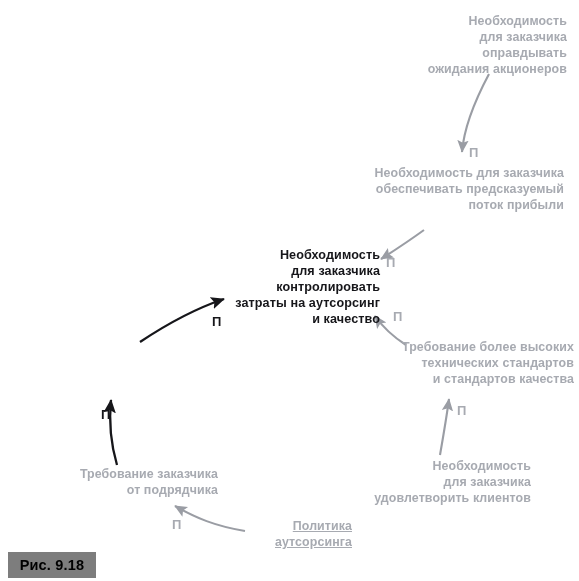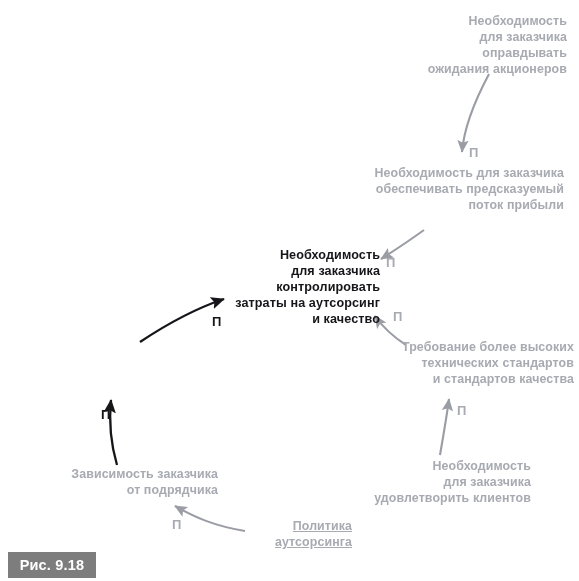--- a/index.html
+++ b/index.html
@@ -43,21 +43,21 @@
   .polarity.gray  { color: #a7aab1; }
   .polarity.black { color: #16161a; }
 
   #figure-badge {
     position: absolute;
     left: 8px;
     top: 552px;
     width: 88px;
     height: 26px;
     background: #7d7d7d;
-    color: #ffffff;
+    color: #000000;
     font-size: 14.5px;
     font-weight: bold;
     display: flex;
     align-items: center;
     justify-content: center;
     letter-spacing: 0.2px;
   }
 </style>
 </head>
 <body>
@@ -107,21 +107,21 @@
 технических стандартов
 и стандартов качества</div>
 
   <div class="node gray" style="left:355px; top:459px; width:176px;">Необходимость
 для заказчика
 удовлетворить клиентов</div>
 
   <div class="node gray" style="left:238px; top:519px; width:114px;text-decoration:underline;">Политика
 аутсорсинга</div>
 
-  <div class="node gray" style="left:66px; top:467px; width:152px;">Зависимость заказчика
+  <div class="node gray" style="left:66px; top:467px; width:152px;">Требование заказчика
 от подрядчика</div>
 
 
   <div class="polarity gray" style="left:469px; top:146px;">П</div>
   <div class="polarity gray" style="left:386px; top:256px;">П</div>
   <div class="polarity gray" style="left:393px; top:310px;">П</div>
   <div class="polarity gray" style="left:457px; top:404px;">П</div>
   <div class="polarity gray" style="left:172px; top:518px;">П</div>
   <div class="polarity black" style="left:101px; top:408px;">П</div>
   <div class="polarity black" style="left:212px; top:315px;">П</div>

